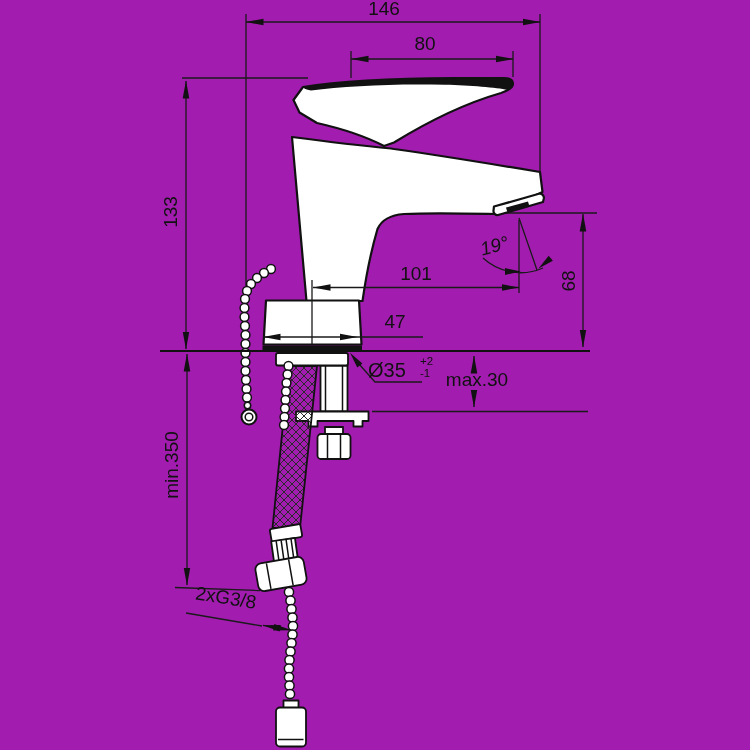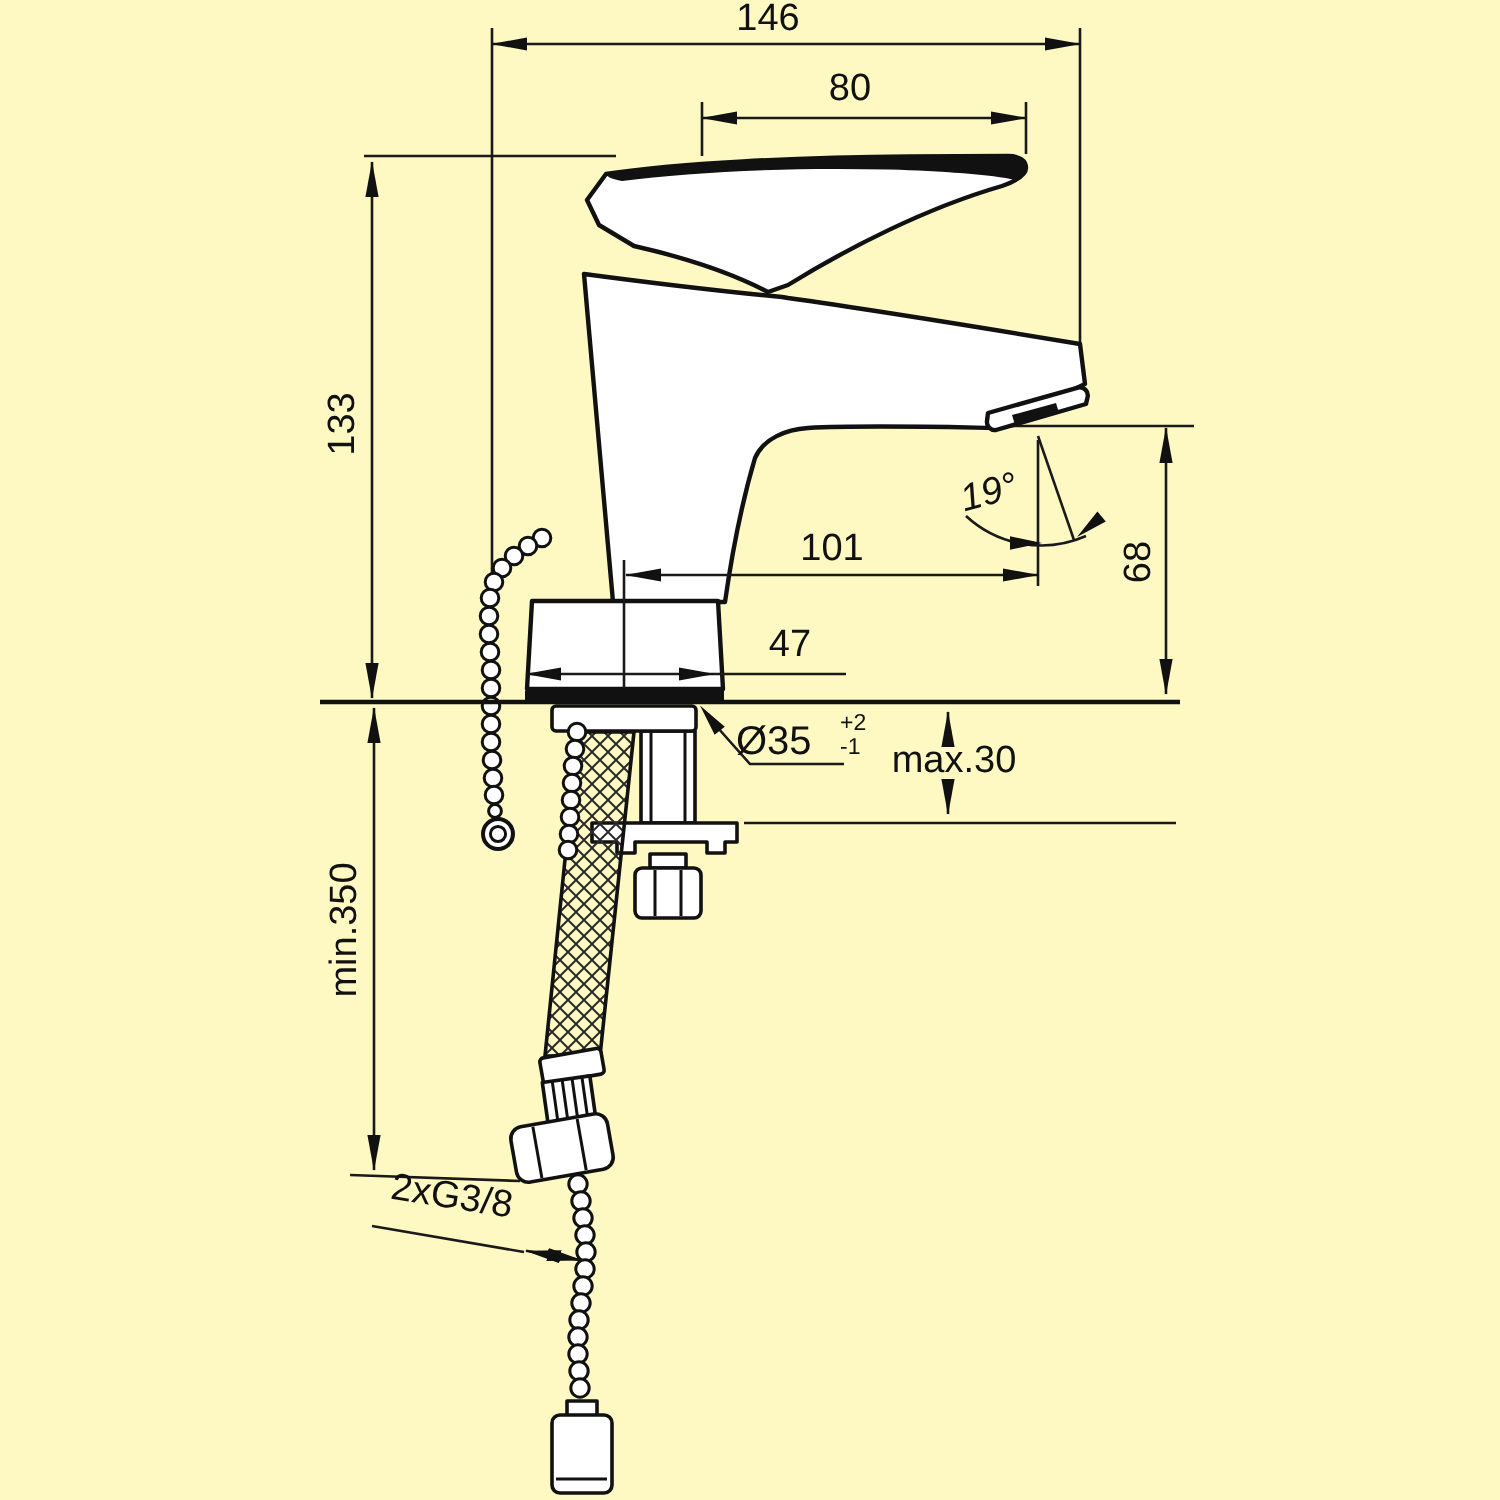--- a/index.html
+++ b/index.html
@@ -1,16 +1,16 @@
 <!DOCTYPE html>
 <html><head>
 <meta charset="utf-8">
 <style>
   html,body{margin:0;padding:0;background:#ffffff;}
-  .stage{width:750px;height:750px;position:relative;background:#fef9c3;overflow:hidden;}
+  .stage{width:750px;height:750px;position:relative;background:#a21caf;overflow:hidden;}
   svg{display:block;}
   text{font-family:"Liberation Sans","DejaVu Sans",sans-serif;fill:#111;}
   .dim-label{font-size:19px;}
   .dim-label-small{font-size:11.5px;}
   .dia-label{font-size:20px;}
   .angle-label{font-size:19px;font-style:italic;}
   .outline{fill:#ffffff;stroke:#111;stroke-width:2.2;stroke-linejoin:round;}
   .outline-thin{fill:#ffffff;stroke:#111;stroke-width:1.8;stroke-linejoin:round;}
   .inkfill{fill:#111;stroke:none;}
   .dimline{fill:none;stroke:#1a1a1a;stroke-width:1.3;}

